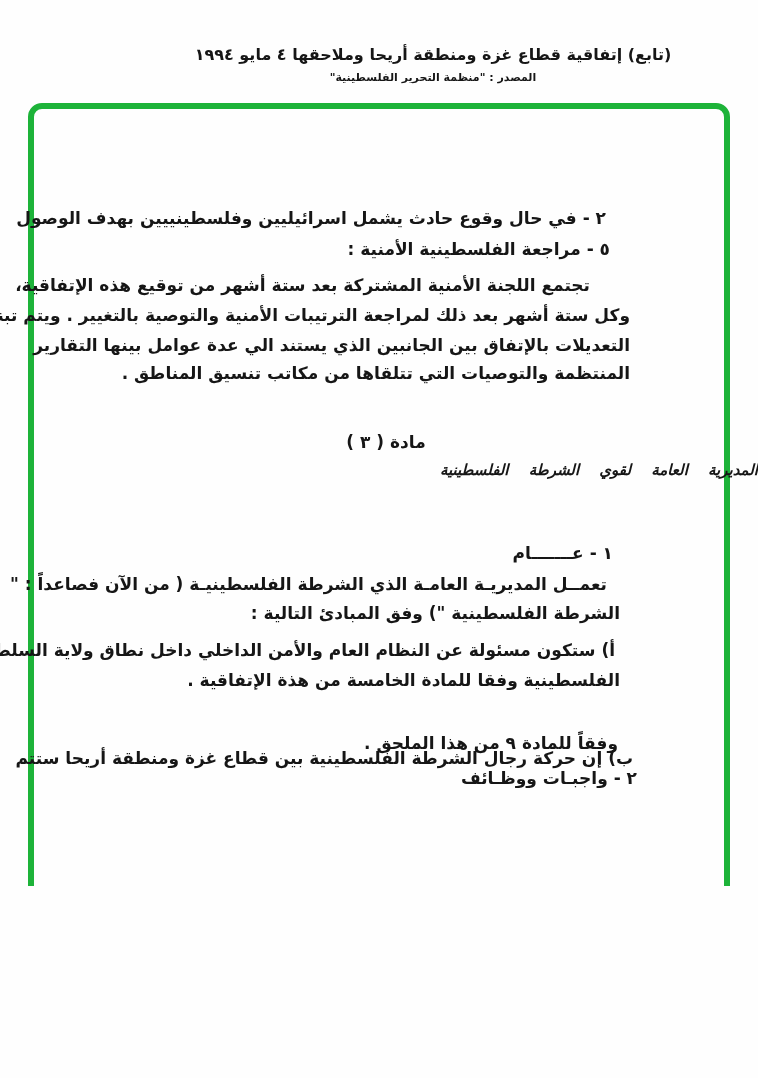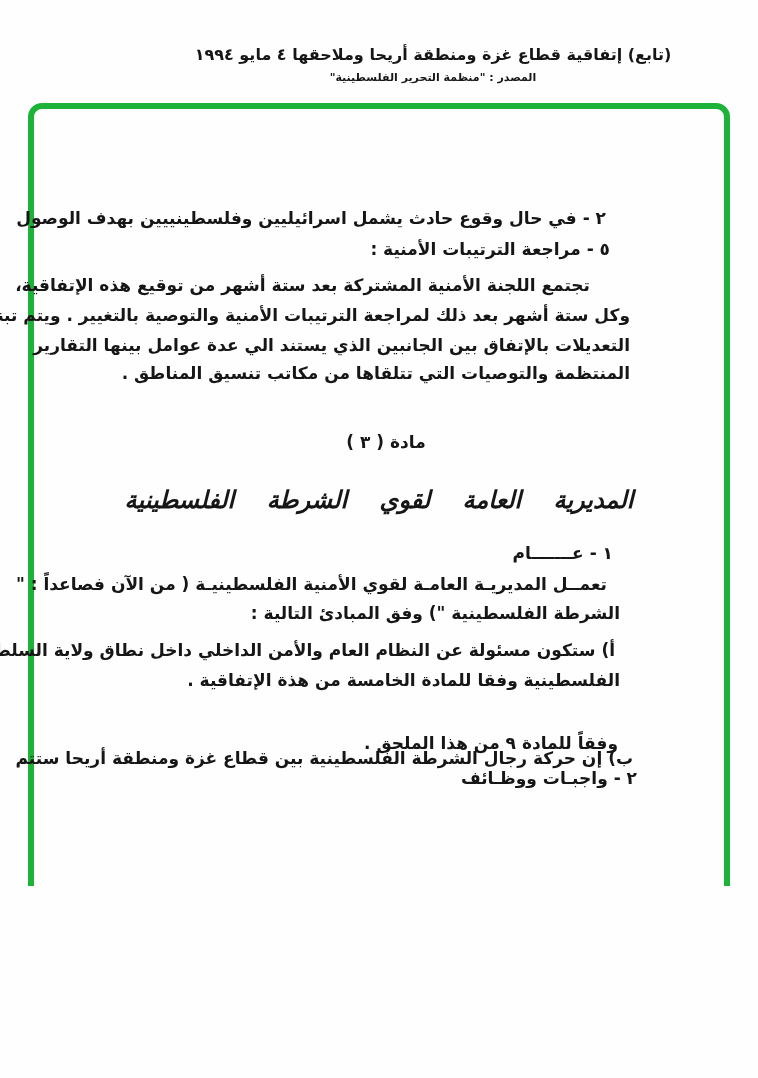--- a/index.html
+++ b/index.html
@@ -68,24 +68,25 @@
   }
   .l-item2a { top: 170px; right: 152px; margin-top: 36px; }
   .l-item2b { top: 202px; right: 198px; }
   .l-item5  { top: 237px; right: 148px; }
   .l-p1a { top: 273px; right: 168px; }
   .l-p1b { top: 303px; right: 128px; }
   .l-p1c { top: 333px; right: 128px; }
   .l-p1d { top: 361px; right: 128px; }
   .l-art1 { top: 430px; padding-left: 14px; }
   .l-art2 {
-    top: 488px;
+    top: 458px;
     font-style: italic;
-    font-size: 24px;
+    font-size: 15px;
     word-spacing: 1.0em;
+    text-align: right;
   }
   .l-sec1 { top: 541px; right: 145px; }
   .l-p2a { top: 572px; right: 151px; }
   .l-p2b { top: 601px; right: 138px; }
   .l-ia1 { top: 638px; right: 143px; }
   .l-ia2 { top: 668px; right: 138px; }
   .l-ib1 { top: 703px; right: 125px; margin-top: 43px; }
   .l-ib2 { top: 731px; right: 140px; }
   .l-sec2 { top: 766px; right: 121px; }
   .page-num {
@@ -106,36 +107,36 @@
 
   <div class="frame"></div>
 
   <div class="line l-item2a">
     <span>٢ -</span>
     <span>في حال وقوع حادث يشمل اسرائيليين وفلسطينييين بهدف الوصول</span>
   </div>
 
   <div class="line l-item5">
     <span>٥ -</span>
-    <span>مراجعة الترتيبات الأمنية :</span>
+    <span>مراجعة الفلسطينية الأمنية :</span>
   </div>
 
   <div class="line l-p1a">تجتمع اللجنة الأمنية المشتركة بعد ستة أشهر من توقيع هذه الإتفاقية،</div>
   <div class="line l-p1b">وكل ستة أشهر بعد ذلك لمراجعة الترتيبات الأمنية والتوصية بالتغيير . ويتم تبني</div>
   <div class="line l-p1d">المنتظمة والتوصيات التي تتلقاها من مكاتب تنسيق المناطق .</div>
   <div class="line l-p1c">التعديلات بالإتفاق بين الجانبين الذي يستند الي عدة عوامل بينها التقارير</div>
 
   <div class="line center l-art1">مادة  ( ٣ )</div>
   <div class="line center l-art2">المديرية العامة لقوي الشرطة الفلسطينية</div>
 
   <div class="line l-sec1">
     <span>١ -</span>
     <span>عـــــــام</span>
   </div>
-  <div class="line l-p2a">تعمــل المديريـة العامـة لقوي الأمنية الفلسطينيـة ( من الآن فصاعداً : "</div>
+  <div class="line l-p2a">تعمــل المديريـة العامـة الذي الشرطة الفلسطينيـة ( من الآن فصاعداً : "</div>
   <div class="line l-p2b">الشرطة الفلسطينية ") وفق المبادئ التالية :</div>
 
   <div class="line l-ia1">
     <span>أ)</span>
     <span>ستكون مسئولة عن النظام العام والأمن الداخلي داخل نطاق ولاية السلطة</span>
   </div>
   <div class="line l-ia2">الفلسطينية وفقا للمادة الخامسة من هذة الإتفاقية .</div>
 
   <div class="line l-ib1">
     <span>ب)</span>

